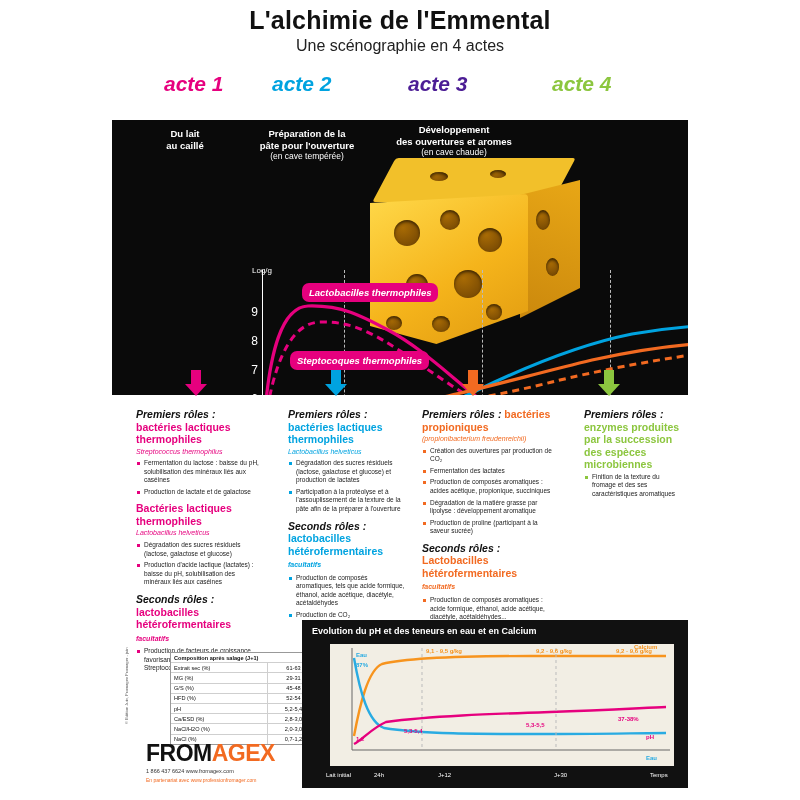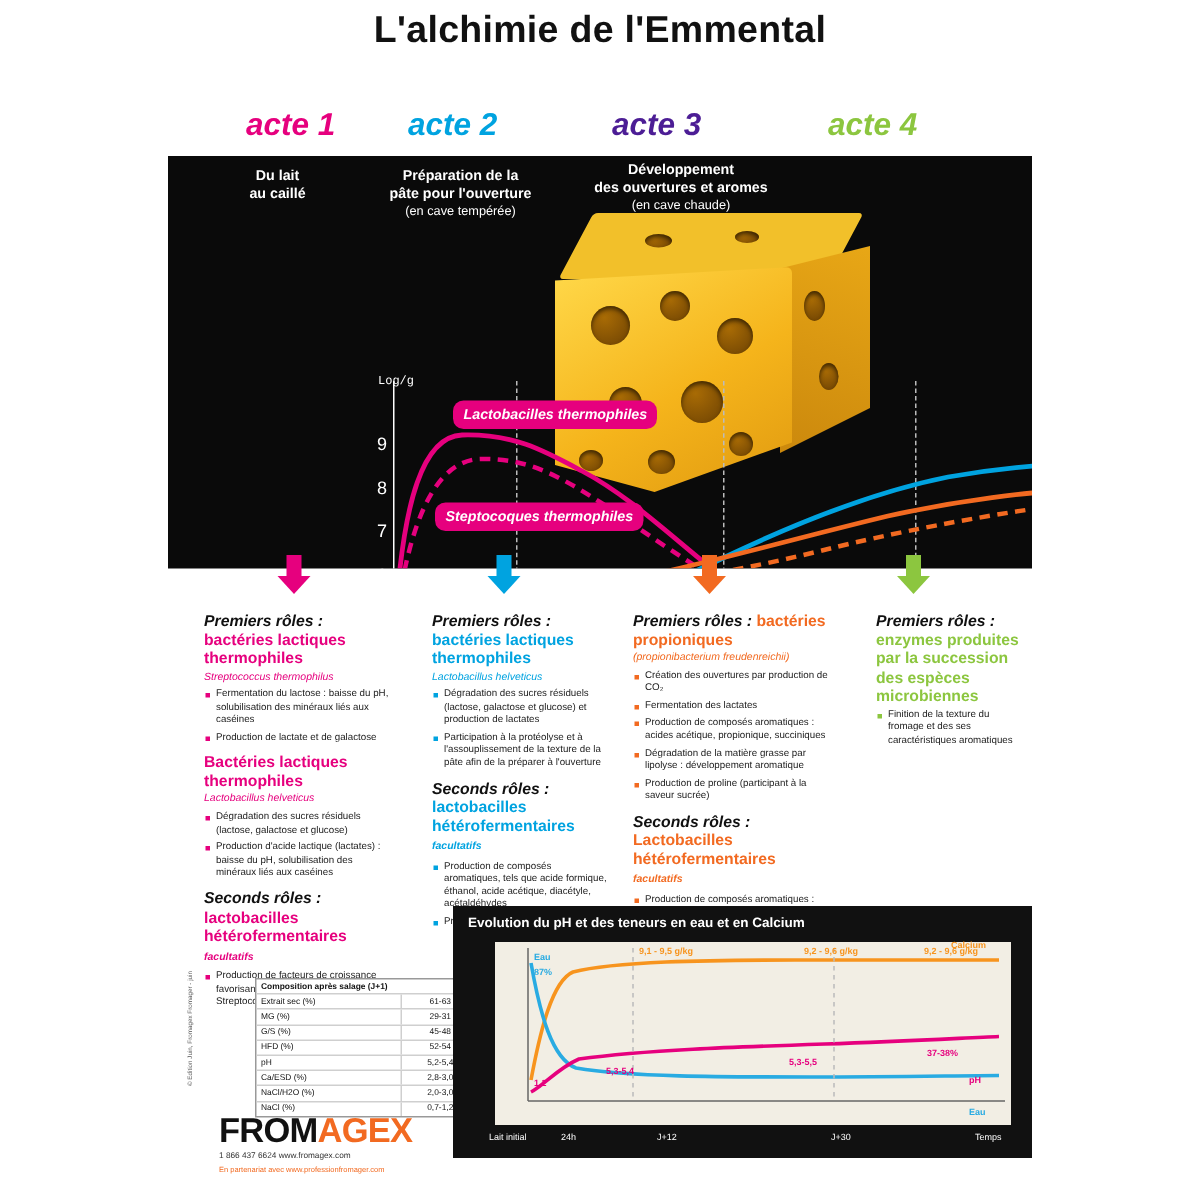--- a/index.html
+++ b/index.html
@@ -12,40 +12,40 @@
 
   
   .acts{position:absolute;top:72px;left:112px;width:576px;height:30px;}
   .act{position:absolute;font-size:21px;font-weight:bold;font-style:italic;}
   .act1{left:52px;color:#e6007e;}
   .act2{left:160px;color:#00a3e0;}
   .act3{left:296px;color:#4c1d95;}
   .act4{left:440px;color:#8cc63f;}
 
   
-  .panel{position:absolute;top:104px;left:112px;width:576px;height:275px;background:#0a0a0a;overflow:hidden;}
+  .panel{position:absolute;top:120px;left:112px;width:576px;height:275px;background:#0a0a0a;overflow:hidden;}
   .phdr{position:absolute;color:#fff;text-align:center;font-size:9.5px;line-height:11.5px;font-weight:bold;}
   .phdr .sub{font-weight:normal;font-size:8.5px;}
   .ph1{left:18px;top:8px;width:110px;}
   .ph2{left:132px;top:8px;width:126px;}
   .ph3{left:262px;top:4px;width:160px;}
   .ph4{left:430px;top:8px;width:130px;}
 
   
   .cheese{position:absolute;left:258px;top:38px;width:215px;height:210px;}
   .cheese .top{position:absolute;left:14px;top:0;width:180px;height:44px;background:#f2c02a;transform:skewX(-28deg);border-radius:3px;}
   .cheese .front{position:absolute;left:0;top:36px;width:158px;height:150px;background:linear-gradient(150deg,#ffd94a 0%,#f5b41b 55%,#e09a10 100%);border-radius:4px;
       clip-path:polygon(0 6%,100% 0,100% 78%,42% 100%,0 88%);}
   .cheese .side{position:absolute;left:150px;top:22px;width:60px;height:150px;background:linear-gradient(200deg,#e8a716,#c9860c);
       clip-path:polygon(0 10%,100% 0,100% 72%,0 92%);}
   .hole{position:absolute;border-radius:50%;background:radial-gradient(circle at 35% 30%,#a86b05,#6d4203);box-shadow:inset 0 2px 3px rgba(0,0,0,.55);}
 
   
   .axisY{position:absolute;left:150px;top:150px;width:1px;height:212px;background:#fff;}
-  .ylab{position:absolute;color:#fff;font-size:8px;left:140px;top:146px;font-family:Liberation Mono, monospace;}
+  .ylab{position:absolute;color:#fff;font-size:8px;left:140px;top:146px;}
   .ytick{position:absolute;color:#fff;font-size:12px;left:134px;text-align:right;width:12px;}
   .vdash{position:absolute;width:0;border-left:1px dashed #bbb;top:150px;height:212px;}
 
   
   .lg{position:absolute;border-radius:7px;padding:4px 7px;font-size:9.5px;font-weight:bold;line-height:11px;color:#fff;font-style:italic;}
   .lg-lt{left:190px;top:163px;background:#e6007e;}
   .lg-st{left:178px;top:231px;background:#e6007e;}
   .arw{position:absolute;top:370px;width:22px;}
   .arw .stem{width:10px;height:14px;margin:0 auto;}
   .arw .head{width:0;height:0;border-left:11px solid transparent;border-right:11px solid transparent;border-top:12px solid;}
@@ -80,32 +80,33 @@
   
   .logo{position:absolute;left:146px;top:740px;width:170px;}
   .logo .fx{font-size:23px;font-weight:bold;letter-spacing:-0.5px;}
   .logo .fx .dark{color:#111;}
   .logo .fx .org{color:#f26a21;}
   .logo .ln{font-size:5.5px;color:#333;margin-top:1px;}
   .logo .ln2{font-size:5px;color:#f26a21;margin-top:3px;}
   .vert{position:absolute;left:124px;top:724px;font-size:4.2px;color:#555;transform:rotate(-90deg);transform-origin:left top;white-space:nowrap;}
 
   
-  .ph{position:absolute;left:302px;top:604px;width:386px;height:168px;background:#111;}
+  .ph{position:absolute;left:302px;top:620px;width:386px;height:168px;background:#111;}
   .ph .ttl{color:#fff;font-size:9px;font-weight:bold;padding:6px 0 0 10px;}
   .phplot{position:absolute;left:28px;top:24px;width:344px;height:122px;background:#f2eee4;}
   .phtxt{position:absolute;font-size:6px;font-weight:bold;}
   .phbottom{position:absolute;color:#fff;font-size:6px;}
 </style>
 </head>
 <body>
 
 <div class="page">
 
   <div class="title">L'alchimie de l'Emmental</div>
+  <div class="subtitle">Une scénographie en 4 actes</div>
 
   <div class="acts">
     <div class="act act1">acte 1</div>
     <div class="act act2">acte 2</div>
     <div class="act act3">acte 3</div>
     <div class="act act4">acte 4</div>
   </div>
 
   <div class="panel">
 

